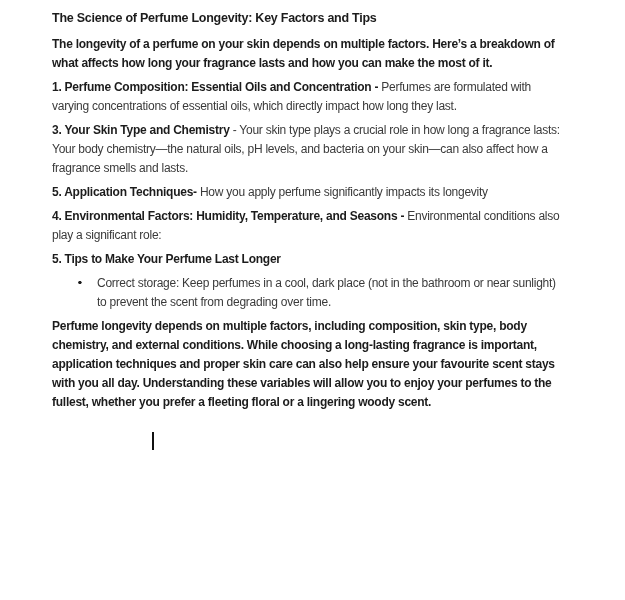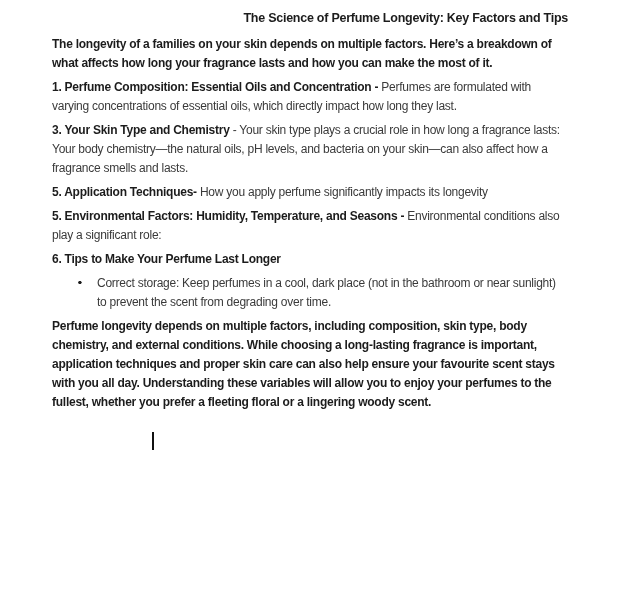--- a/index.html
+++ b/index.html
@@ -25,21 +25,21 @@
     height: 600px;
     padding: 9px 57px 0 52px;
     position: relative;
     background: #ffffff;
   }
   h1.doc-title {
     font-size: 12.5px;
     line-height: 19px;
     font-weight: 700;
     color: #1c1c1c;
-    text-align: right;
+    text-align: left;
     margin: 0 0 7px 0;
   }
   p {
     margin: 0 0 5px 0;
   }
   p.bold, strong {
     font-weight: 700;
     color: #1c1c1c;
   }
   ul.tips {
@@ -70,33 +70,33 @@
     background: #111111;
   }
 </style>
 </head>
 <body>
 
 <div class="page">
 
   <h1 class="doc-title">The Science of Perfume Longevity: Key Factors and Tips</h1>
 
-  <p class="bold">The longevity of a families on your skin depends on multiple factors. Here’s a breakdown of what affects how long your fragrance lasts and how you can make the most of it.</p>
+  <p class="bold">The longevity of a perfume on your skin depends on multiple factors. Here’s a breakdown of what affects how long your fragrance lasts and how you can make the most of it.</p>
 
   <p><strong>1. Perfume Composition: Essential Oils and Concentration -</strong><span> Perfumes are formulated with varying concentrations of essential oils, which directly impact how long they last.</span></p>
 
 
   <p><strong>3. Your Skin Type and Chemistry</strong><span> - Your skin type plays a crucial role in how long a fragrance lasts: Your body chemistry—the natural oils, pH levels, and bacteria on your skin—can also affect how a fragrance smells and lasts.</span></p>
 
 
   <p><strong>5. Application Techniques-</strong><span> How you apply perfume significantly impacts its longevity</span></p>
 
-  <p><strong>5. Environmental Factors: Humidity, Temperature, and Seasons -</strong><span> Environmental conditions also play a significant role:</span></p>
+  <p><strong>4. Environmental Factors: Humidity, Temperature, and Seasons -</strong><span> Environmental conditions also play a significant role:</span></p>
 
-  <p class="bold">6. Tips to Make Your Perfume Last Longer</p>
+  <p class="bold">5. Tips to Make Your Perfume Last Longer</p>
 
   <ul class="tips">
     <li><span class="bullet-glyph">•</span></li>
     <li><span class="bullet-glyph">•</span></li>
     <li><span class="bullet-glyph">•</span><span>Correct storage: Keep perfumes in a cool, dark place (not in the bathroom or near sunlight) to prevent the scent from degrading over time.</span></li>
     <li><span class="bullet-glyph">•</span></li>
   </ul>
 
   <p class="bold conclusion">Perfume longevity depends on multiple factors, including composition, skin type, body chemistry, and external conditions. While choosing a long-lasting fragrance is important, application techniques and proper skin care can also help ensure your favourite scent stays with you all day. Understanding these variables will allow you to enjoy your perfumes to the fullest, whether you prefer a fleeting floral or a lingering woody scent.</p>
 

